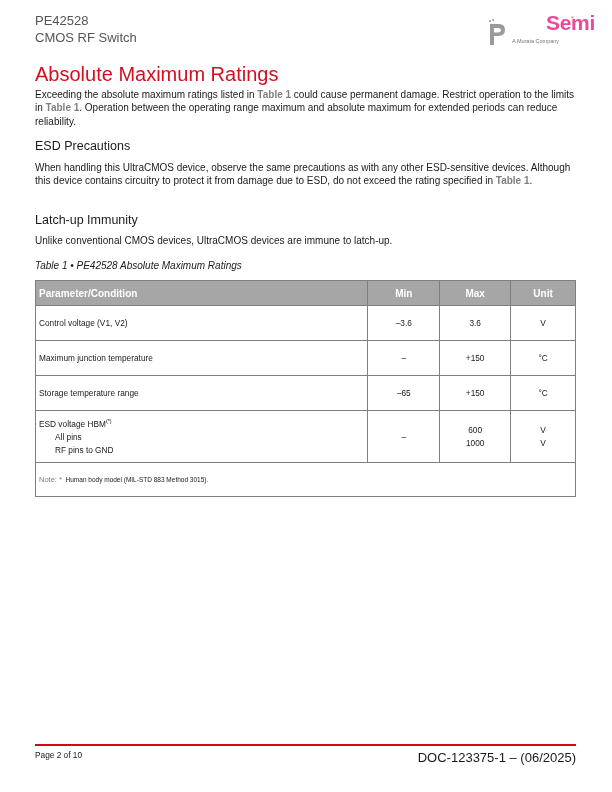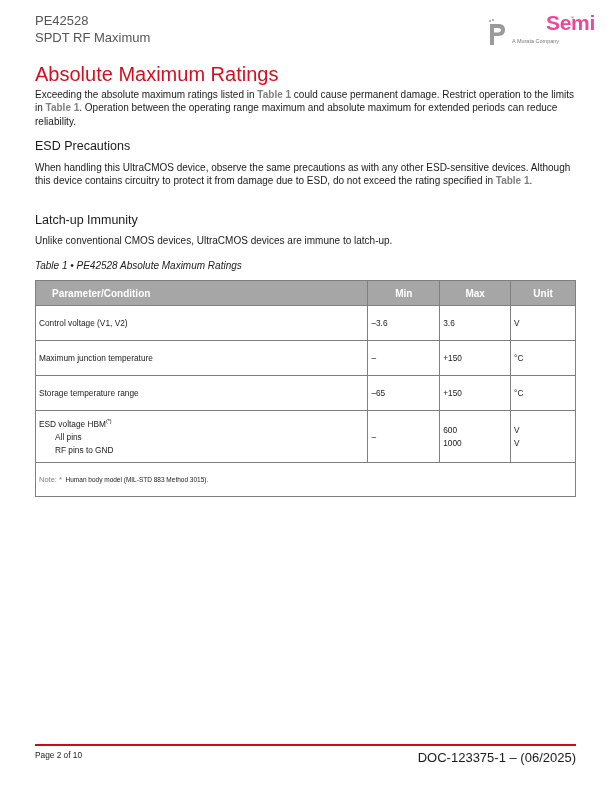--- a/index.html
+++ b/index.html
@@ -15,41 +15,41 @@
 
     .h1 { position: absolute; left: 35px; top: 63px; font-size: 20px; color: #d40f1e; }
     .h2 { position: absolute; left: 35px; font-size: 12.5px; color: #1a1a1a; }
     .para { position: absolute; left: 35px; width: 542px; font-size: 10px; line-height: 13.3px; color: #1a1a1a; }
     .ref { color: #7f7f7f; font-weight: bold; }
 
     .caption { position: absolute; left: 35px; top: 260px; font-size: 10px; font-style: italic; color: #1a1a1a; }
 
     table { position: absolute; left: 35px; top: 280px; width: 541px; border-collapse: collapse; font-size: 8.3px; }
     th { background: #a6a6a6; color: #ffffff; font-weight: bold; font-size: 10px; height: 25px; border: 1px solid #7f7f7f; }
-    th.param { text-align: left; padding-left: 16px; }
+    th.param { text-align: left; padding-left: 3px; }
     td { border: 1px solid #7f7f7f; height: 19px; padding: 12px 3px; color: #1a1a1a; }
-    td.c { }
+    td.c { text-align: center; }
     col.c1 { width: 333px; } col.c2 { width: 72px; } col.c3 { width: 71px; } col.c4 { width: 65px; }
     .esd-cell { vertical-align: top; padding-top: 4px; padding-bottom: 4px; line-height: 13px; }
     .esd-sub { padding-left: 16px; }
     sup { font-size: 5.5px; }
     .multi { line-height: 13px; padding-top: 13px; }
     td.note { height: 18px; font-size: 6.5px; }
     .note-label { color: #7f7f7f; font-size: 7.5px; }
 
     .footer-rule { position: absolute; left: 35px; top: 744px; width: 541px; height: 2px; background: #cc0a1b; }
     .footer-left { position: absolute; left: 35px; top: 750px; font-size: 8.3px; color: #1a1a1a; }
     .footer-right { position: absolute; right: 36px; top: 750px; font-size: 13px; color: #1a1a1a; }
   </style>
 </head>
 <body>
 
 <div class="hdr-title">
   <div>PE42528</div>
-  <div>SPDT RF Maximum</div>
+  <div>CMOS RF Switch</div>
 </div>
 
 <div class="logo">
   <svg class="logo-p" viewBox="0 0 20 28">
     <path d="M3 6 L3 27 L7 27 L7 18 L11 18 C16 18 18 15 18 12 C18 8 16 6 11 6 Z M7 10 L11 10 C13 10 14 11 14 12 C14 13.5 13 14.5 11 14.5 L7 14.5 Z" fill="#9a9a9a"></path>
     <circle cx="3" cy="3" r="1" fill="#9a9a9a"></circle>
       <circle cx="6" cy="2" r="1" fill="#9a9a9a"></circle>
   </svg>
   <span class="logo-semi">Semi</span>
   <span class="logo-tm">®</span>

